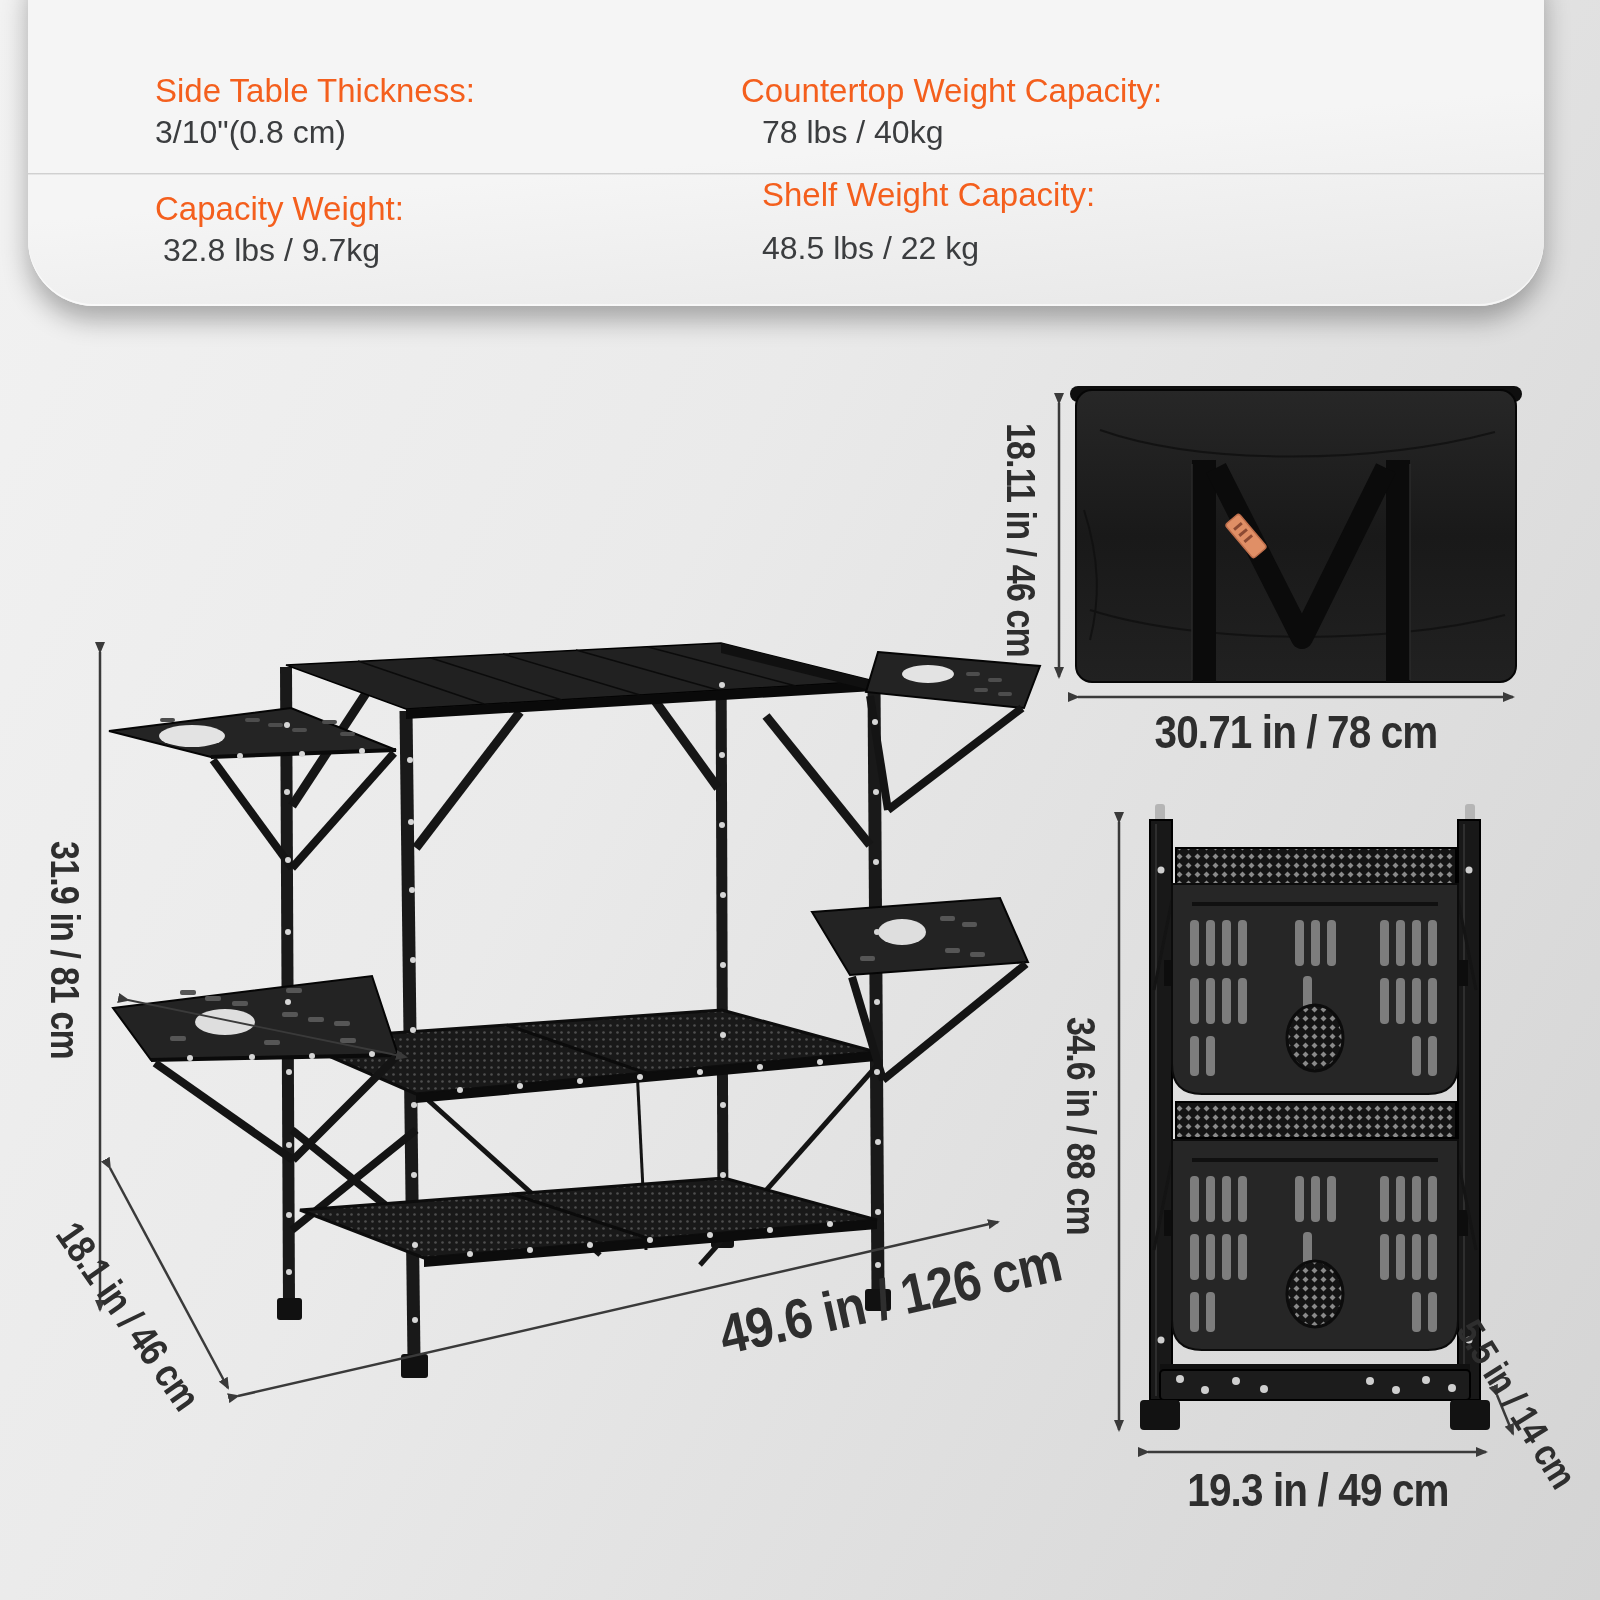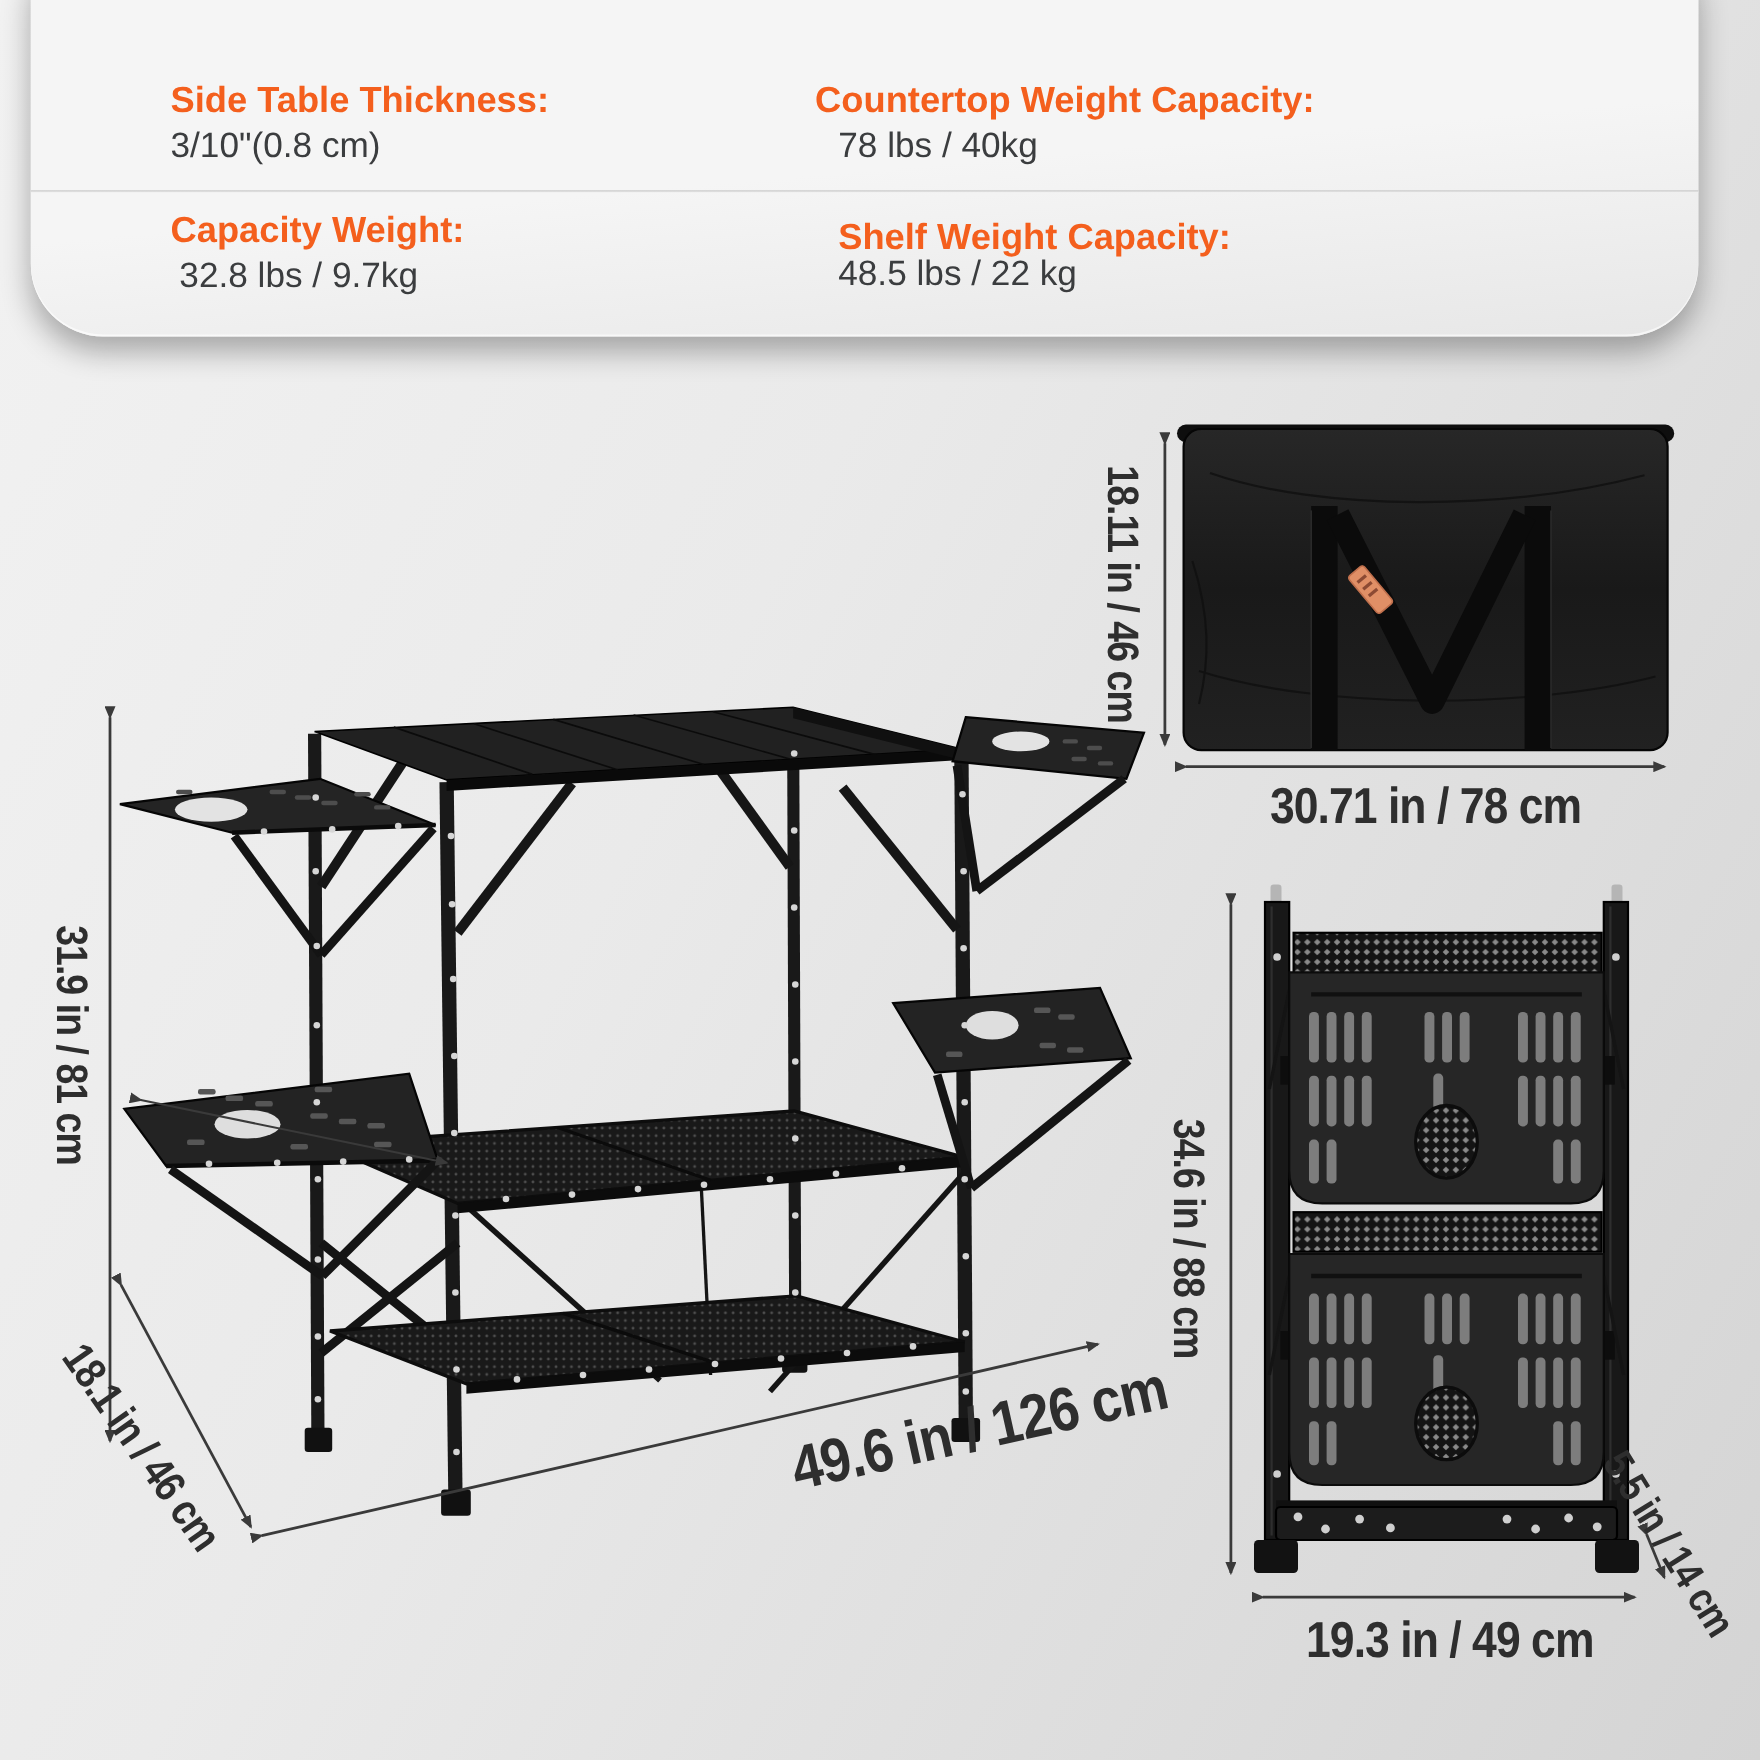--- a/index.html
+++ b/index.html
@@ -12,21 +12,21 @@
     position:absolute;left:28px;top:-44px;width:1516px;height:350px;
     background:linear-gradient(175deg,#f5f5f5 55%,#e7e7e7 100%);
     border-radius:40px 40px 66px 66px;
     box-shadow:0 14px 26px rgba(0,0,0,.30), inset 0 -2px 0 rgba(255,255,255,.6);
   }
   .spec-divider{
     position:absolute;left:0;top:217px;width:100%;height:2px;
     background:linear-gradient(180deg,#c6c6c6,#efefef);
   }
   .spec-label{
-    position:absolute;font-size:33px;font-weight:700;color:var(--accent,#F45F1D);
+    position:absolute;font-size:33px;font-weight:400;color:var(--accent,#F45F1D);
     white-space:nowrap;letter-spacing:0;
   }
   .spec-value{
     position:absolute;font-size:32px;font-weight:400;color:var(--text-dark,#3B3D3F);
     white-space:nowrap;
   }
   .illus{position:absolute;}
   .dims{position:absolute;left:0;top:0;width:1600px;height:1600px;pointer-events:none;}
   .dim{
     position:absolute;font-weight:700;color:var(--dim-text,#2E2E2E);
@@ -42,21 +42,21 @@
 
 <div class="spec-label" style="left:155px;top:72px">Side Table Thickness:</div>
 <div class="spec-value" style="left:155px;top:114px">3/10"(0.8 cm)</div>
 
 <div class="spec-label" style="left:741px;top:72px">Countertop Weight Capacity:</div>
 <div class="spec-value" style="left:762px;top:114px">78 lbs / 40kg</div>
 
 <div class="spec-label" style="left:155px;top:190px">Capacity Weight:</div>
 <div class="spec-value" style="left:163px;top:232px">32.8 lbs / 9.7kg</div>
 
-<div class="spec-label" style="left:762px;top:196px">Shelf Weight Capacity:</div>
+<div class="spec-label" style="left:762px;top:176px">Shelf Weight Capacity:</div>
 <div class="spec-value" style="left:762px;top:230px">48.5 lbs / 22 kg</div>
 
 <svg class="illus" style="left:40px;top:560px" width="1060" height="900" viewBox="0 0 1060 900">
   <defs>
     <pattern id="meshB" width="7" height="7" patternUnits="userSpaceOnUse">
       <rect width="7" height="7" fill="#191919"></rect>
       <circle cx="3.5" cy="3.5" r="1.3" fill="#4e4e4e"></circle>
     </pattern>
   </defs>
 

